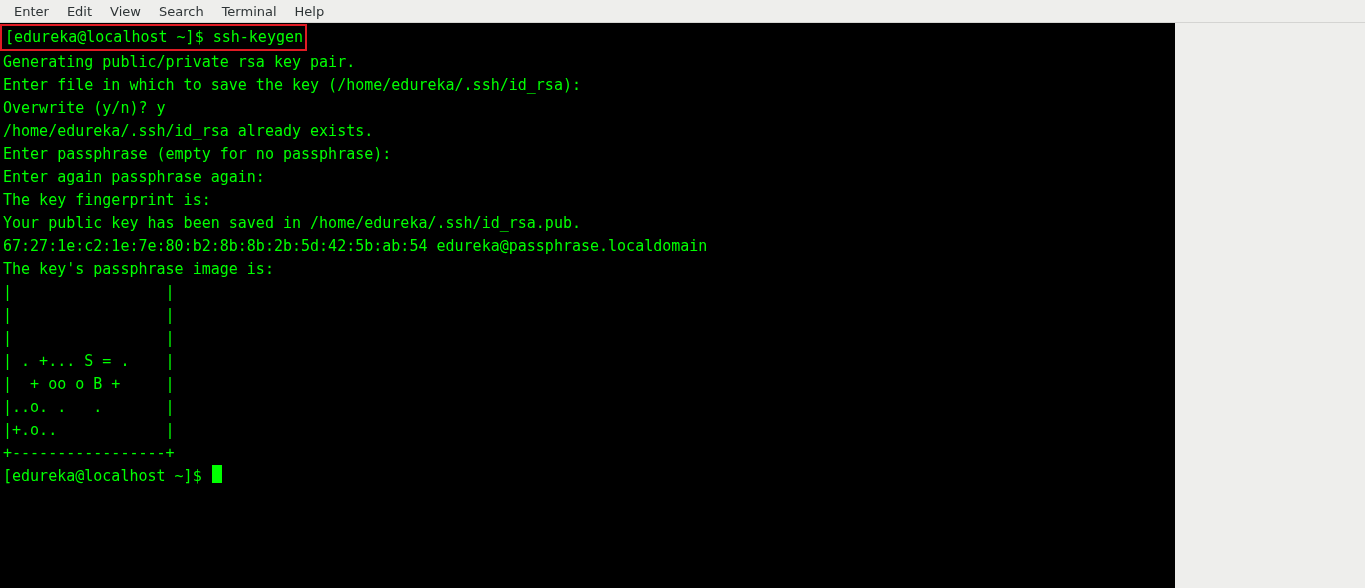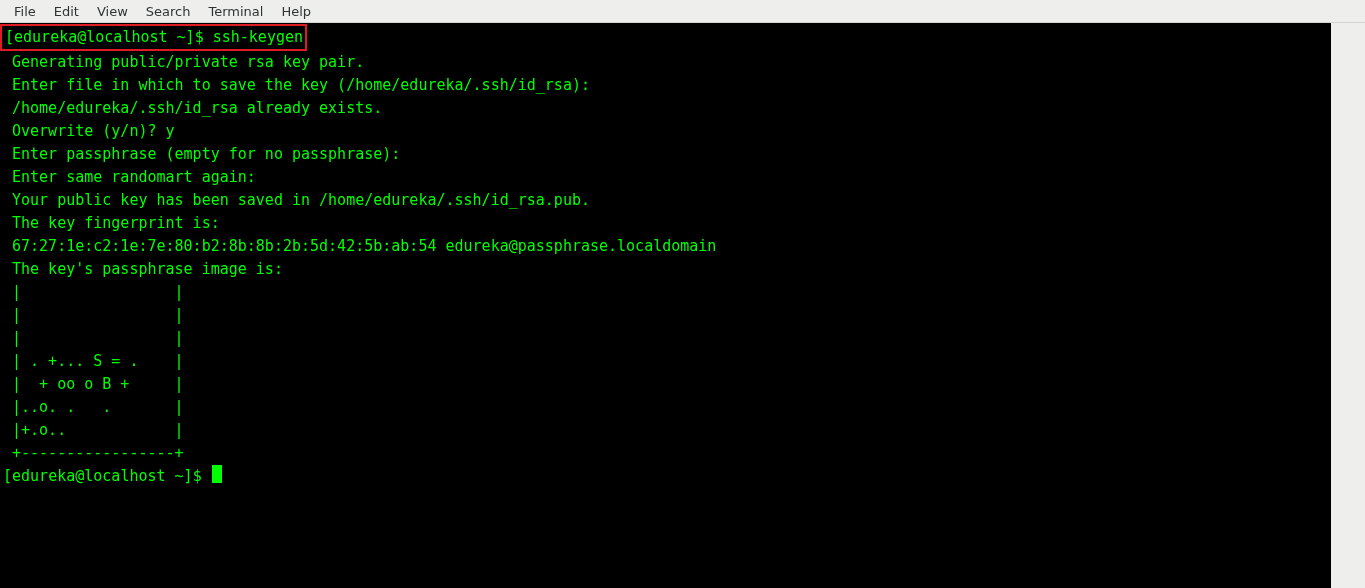--- a/index.html
+++ b/index.html
@@ -19,37 +19,37 @@
       padding: 0 5px;
       border-bottom: 1px solid #d4d4d2;
     }
     .menubar-item {
       padding: 2px 9px;
       color: #2e3436;
       cursor: pointer;
     }
     .terminal-area {
       background: #000000;
-      width: 1331px;
+      width: 1175px;
       height: 565px;
       font-family: "DejaVu Sans Mono", "Liberation Mono", monospace;
       font-size: 15px;
       color: #00ff00;
       line-height: 23px;
       padding: 0;
     }
     .highlight-box {
       border: 2px solid #e01b24;
       display: inline-block;
       padding: 0 2px;
       margin-top: 1px;
     }
     .term-line {
       white-space: pre;
-      padding-left: 12px;
+      padding-left: 3px;
     }
     .highlight-box .term-line {
       padding-left: 1px;
     }
     .prompt-line {
       white-space: pre;
       padding-left: 3px;
       display: flex;
     }
     .cursor-block {
@@ -57,40 +57,40 @@
       width: 10px;
       height: 18px;
       background: #00ff00;
       margin-left: 1px;
     }
   </style>
 </head>
 <body>
 
 <div class="menubar">
-  <span class="menubar-item">File</span>
+  <span class="menubar-item">Enter</span>
   <span class="menubar-item">Edit</span>
   <span class="menubar-item">View</span>
   <span class="menubar-item">Search</span>
   <span class="menubar-item">Terminal</span>
   <span class="menubar-item">Help</span>
 </div>
 
 <div class="terminal-area">
   <div class="highlight-box">
     <div class="term-line">[edureka@localhost ~]$ ssh-keygen</div>
   </div>
   <div class="term-line">Generating public/private rsa key pair.</div>
   <div class="term-line">Enter file in which to save the key (/home/edureka/.ssh/id_rsa):</div>
+  <div class="term-line">Overwrite (y/n)? y</div>
   <div class="term-line">/home/edureka/.ssh/id_rsa already exists.</div>
-  <div class="term-line">Overwrite (y/n)? y</div>
   <div class="term-line">Enter passphrase (empty for no passphrase):</div>
-  <div class="term-line">Enter same randomart again:</div>
+  <div class="term-line">Enter again passphrase again:</div>
+  <div class="term-line">The key fingerprint is:</div>
   <div class="term-line">Your public key has been saved in /home/edureka/.ssh/id_rsa.pub.</div>
-  <div class="term-line">The key fingerprint is:</div>
   <div class="term-line">67:27:1e:c2:1e:7e:80:b2:8b:8b:2b:5d:42:5b:ab:54 edureka@passphrase.localdomain</div>
   <div class="term-line">The key's passphrase image is:</div>
   <div class="term-line">|                 |</div>
   <div class="term-line">|                 |</div>
   <div class="term-line">|                 |</div>
   <div class="term-line">| . +... S = .    |</div>
   <div class="term-line">|  + oo o B +     |</div>
   <div class="term-line">|..o. .   .       |</div>
   <div class="term-line">|+.o..            |</div>
   <div class="term-line">+-----------------+</div>

